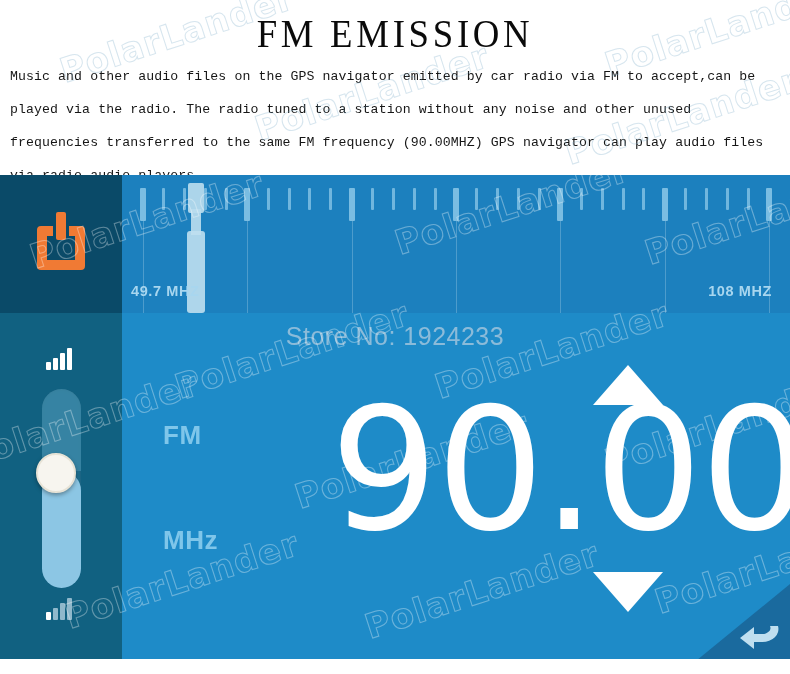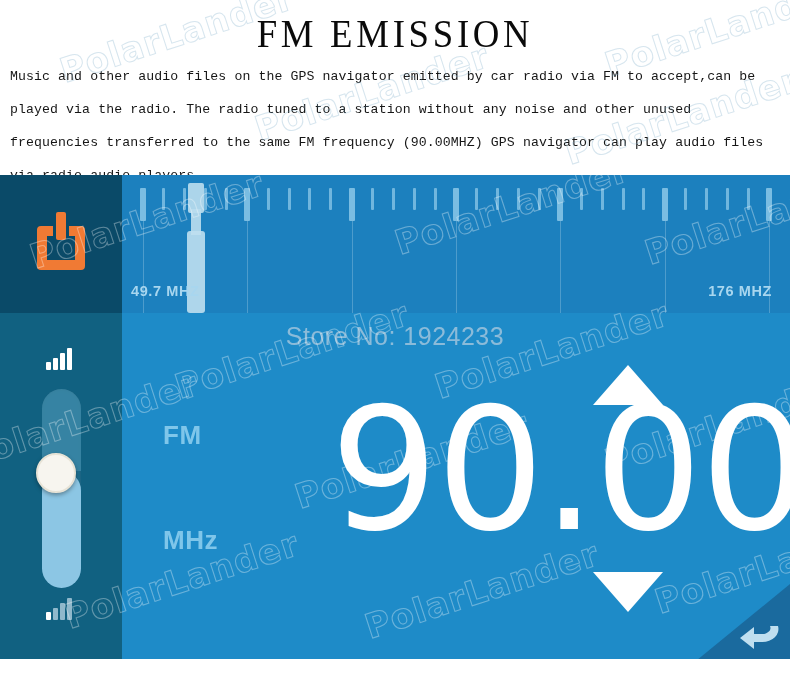--- a/index.html
+++ b/index.html
@@ -206,21 +206,21 @@
   </div>
 
   <div class="power-btn">
     <svg width="68" height="68" viewBox="0 0 68 68">
       <path d="M14 20 h12 v10 h-6 v24 h28 v-24 h-6 v-10 h12 a4 4 0 0 1 4 4 v36 a4 4 0 0 1 -4 4 h-40 a4 4 0 0 1 -4 -4 v-36 a4 4 0 0 1 4 -4 z" fill="#f07a34"></path>
       <rect x="29" y="6" width="10" height="28" rx="2" fill="#f07a34"></rect>
     </svg>
   </div>
 
   <div class="freq-min">49.7 MHZ</div>
-  <div class="freq-max">176 MHZ</div>
+  <div class="freq-max">108 MHZ</div>
 
   <div class="sig-top">
     <div class="sig-bar" style="left:0;width:5px;height:8px;"></div>
     <div class="sig-bar" style="left:7px;width:5px;height:12px;"></div>
     <div class="sig-bar" style="left:14px;width:5px;height:17px;"></div>
     <div class="sig-bar" style="left:21px;width:5px;height:22px;"></div>
   </div>
   <div class="sig-bot">
     <div class="sig-bar on" style="left:0;width:5px;height:8px;"></div>
     <div class="sig-bar" style="left:7px;width:5px;height:12px;"></div>

